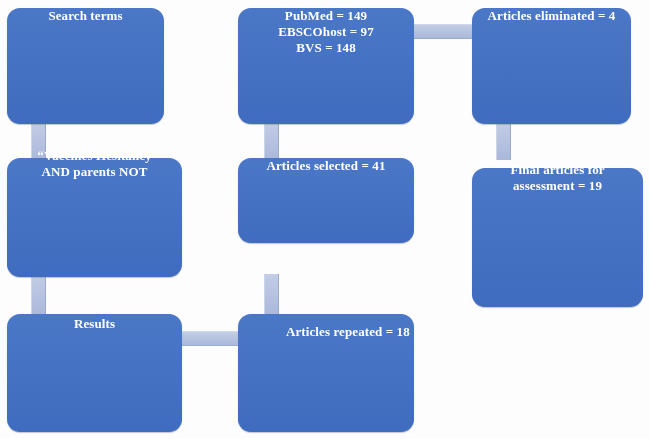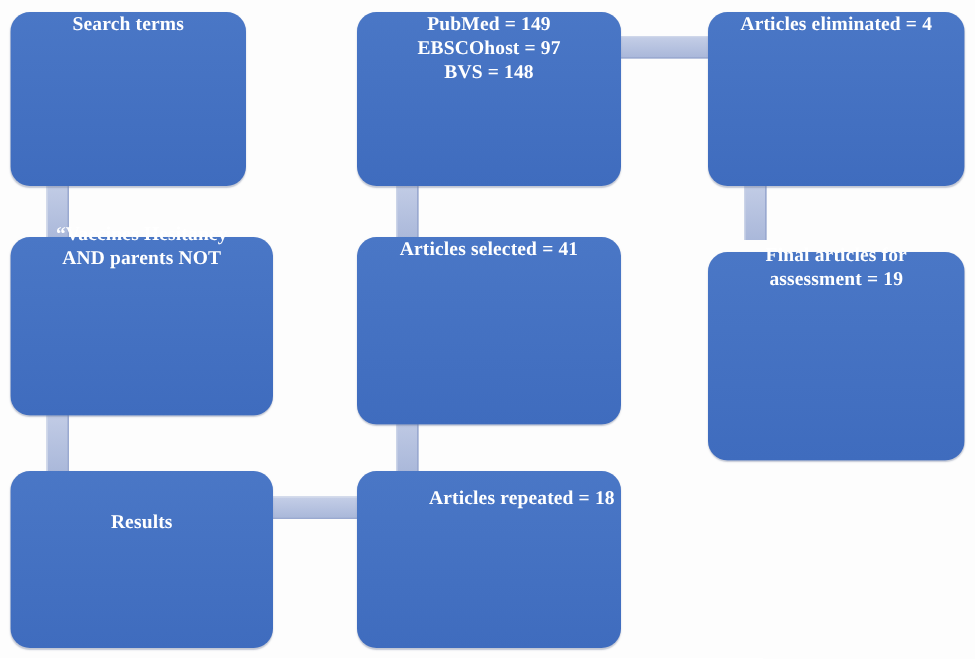--- a/index.html
+++ b/index.html
@@ -84,48 +84,48 @@
   </div>
 
   <div class="node align-mid" style="left:238px; top:8px; width:176px; height:116px;">
     <span class="lines">
       <span class="line">PubMed = 149</span>
       <span class="line">EBSCOhost = 97</span>
       <span class="line">BVS = 148</span>
     </span>
   </div>
 
-  <div class="node align-mid" style="left:472px; top:8px; width:171px; height:116px;">
+  <div class="node align-mid" style="left:472px; top:8px; width:159px; height:116px;">
     <span class="lines">
       <span class="line">Articles eliminated = 4</span>
     </span>
   </div>
 
   <div class="node align-mid" style="left:7px; top:158px; width:175px; height:119px;">
     <span class="lines" style="margin-top:-10px;">
       <span class="line">“Vaccines Hesitancy</span>
       <span class="line">AND parents NOT</span>
     </span>
   </div>
 
-  <div class="node align-mid" style="left:238px; top:158px; width:176px; height:125px;">
+  <div class="node align-mid" style="left:238px; top:158px; width:176px; height:85px;">
     <span class="lines">
       <span class="line">Articles selected = 41</span>
     </span>
   </div>
 
   <div class="node align-mid" style="left:472px; top:168px; width:171px; height:139px;">
     <span class="lines" style="margin-top:-6px;">
       <span class="line">Final articles for</span>
       <span class="line">assessment = 19</span>
     </span>
   </div>
 
   <div class="node align-mid" style="left:7px; top:314px; width:175px; height:118px;">
-    <span class="lines" style="margin-top:26px;">
+    <span class="lines" style="margin-top:2px;">
       <span class="line">Results</span>
     </span>
   </div>
 
   <div class="node align-mid" style="left:238px; top:314px; width:176px; height:118px;">
     <span class="lines" style="margin-top:10px;padding-left:48px;">
       <span class="line">Articles repeated = 18</span>
     </span>
   </div>
 

